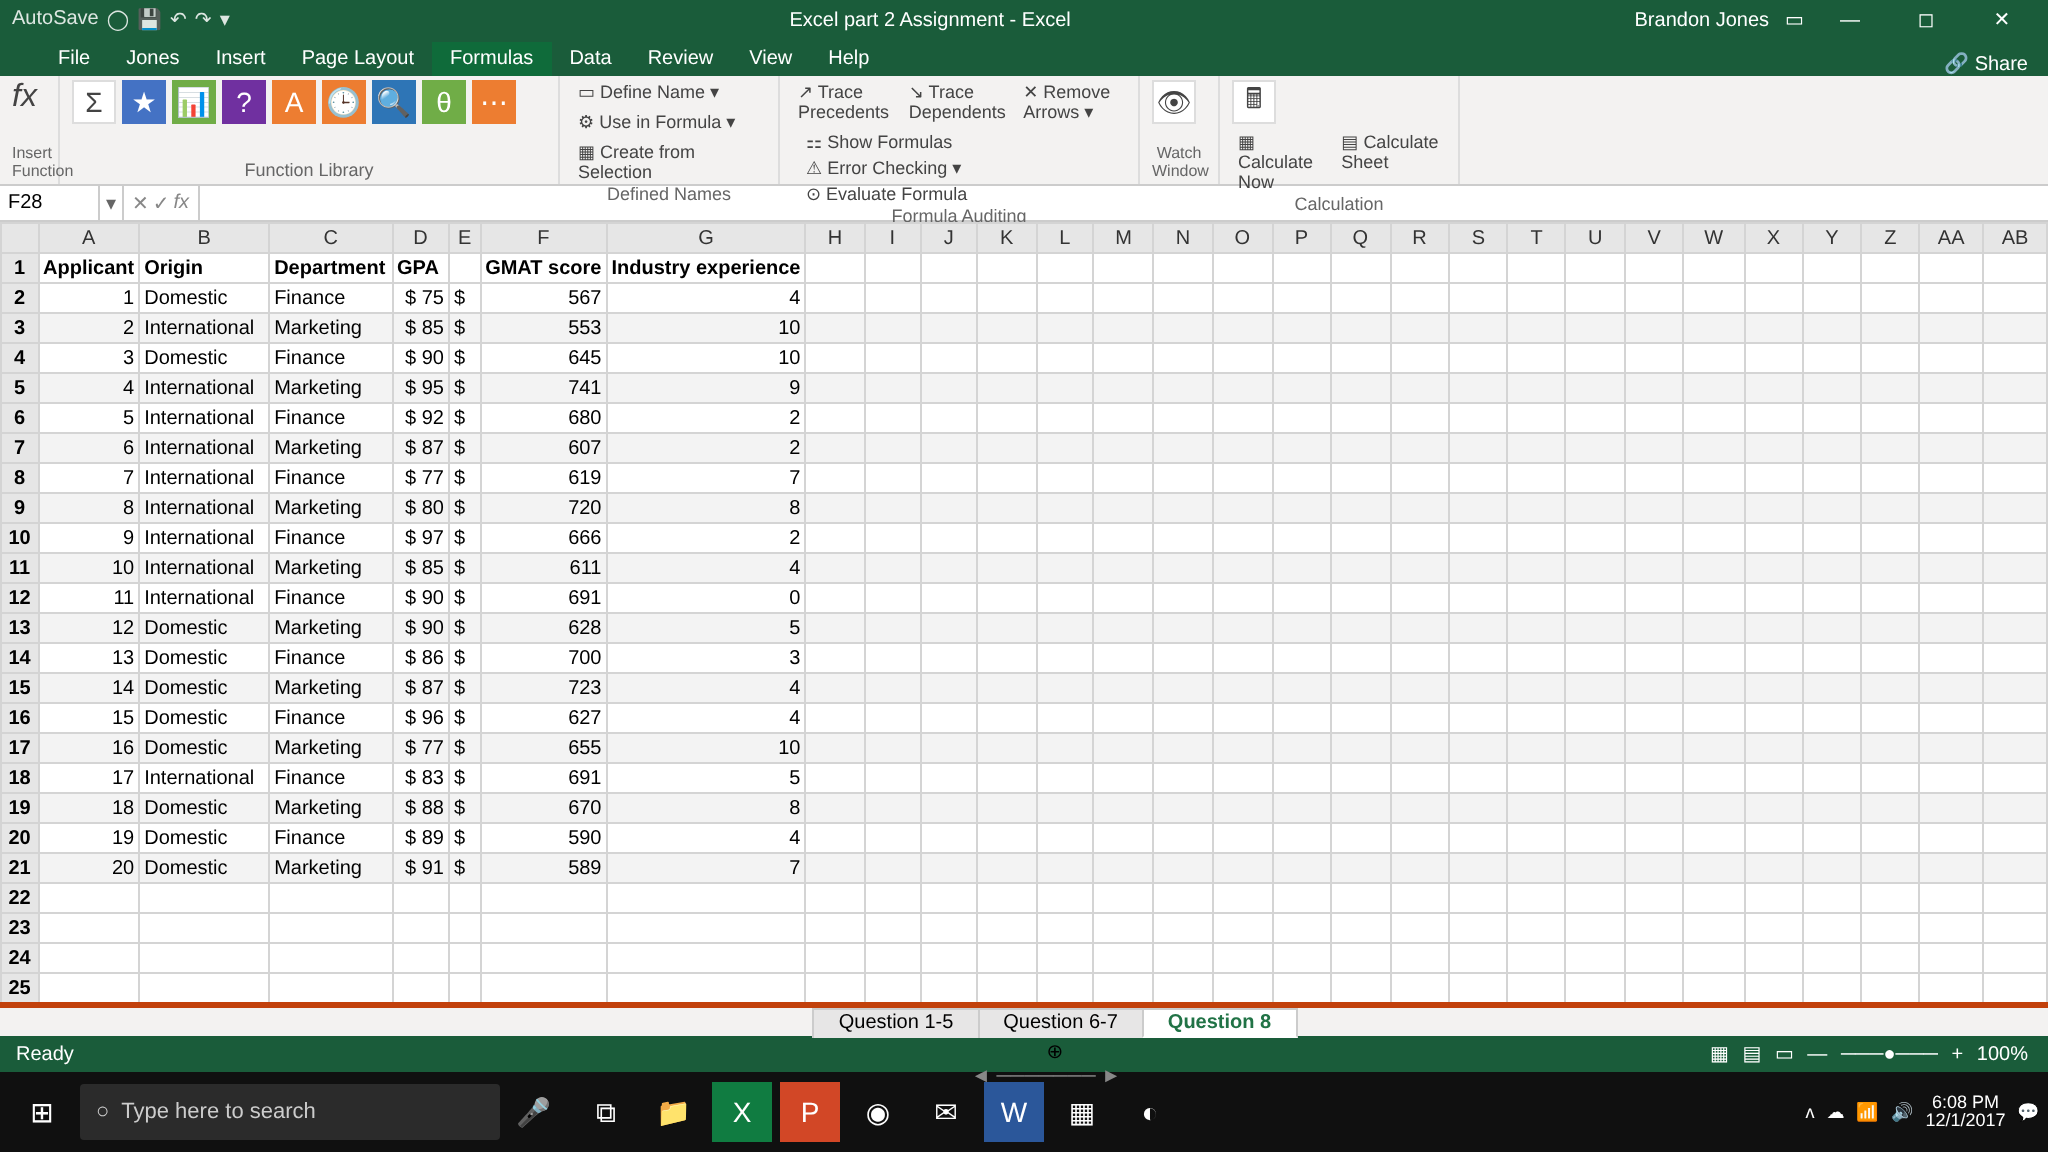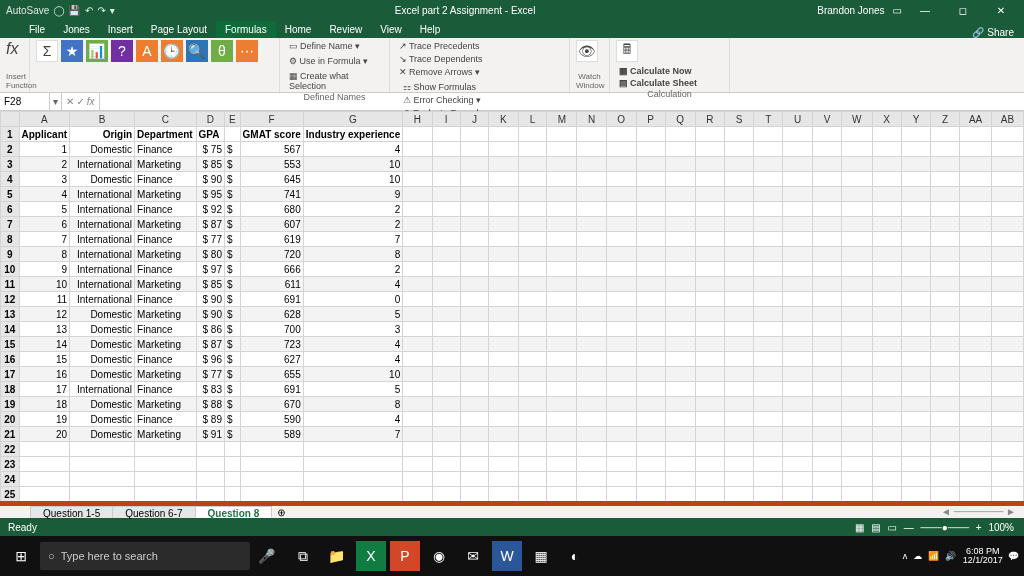--- a/index.html
+++ b/index.html
@@ -31,23 +31,23 @@
 .nbdrop{width:12px;text-align:center;color:#666;border-right:1px solid #ccc;height:100%;display:flex;align-items:center;justify-content:center;}
 .fx-ctrl { display:flex; gap:2px; padding:0 4px; color:#888; border-right:1px solid #ccc; height:100%; align-items:center; }
 .formula-bar { flex:1; padding:0 6px; }
 .grid-wrap { height:390px; overflow:auto; position:relative; background:#fff; }
 table.grid { border-collapse:collapse; table-layout:fixed; }
 .grid th,.grid td { border:1px solid #d4d4d4; font-size:10px; height:15px; padding:0 2px; white-space:nowrap; overflow:hidden; }
 .grid thead th { background:#e6e6e6; text-align:center; font-weight:normal; color:#333; position:sticky; top:0; }
 .grid .rowhdr { background:#e6e6e6; text-align:center; width:20px; position:sticky; left:0; }
 .grid .corner { background:#e6e6e6; width:20px; }
 td.num { text-align:right; }
-.colA{width:42px;}.colB{width:68px;text-align:right;}.colC{width:62px;}.colD{width:30px;}.colE{width:18px;}.colF{width:54px;}.colG{width:98px;}
+.colA{width:42px;}.colB{width:68px;}.colC{width:62px;}.colD{width:30px;}.colE{width:18px;}.colF{width:54px;}.colG{width:98px;}
 .colN{width:40px;}
-.sheet-tabs { height:17px; background:#f3f2f1; border-top:5px solid #c2410c; display:flex; font-size:10px; padding-left:30px; gap:0; }
+.sheet-tabs { height:17px; background:#f3f2f1; border-top:3px solid #c2410c; display:flex; align-items:center; font-size:10px; padding-left:30px; gap:0;flex-direction:column; }
 .stab { padding:1px 12px; border:1px solid #ccc; border-bottom:none; background:#e7e6e6; margin-right:-1px; }
 .stab.active { background:#fff; border-bottom:1px solid #fff; color:#217346; font-weight:bold; }
 .stab.add { background:transparent; border:none; padding:1px 6px; }
 .scroll-stub{flex:1;display:flex;justify-content:flex-end;padding-right:8px;color:#888;}
 .statusbar { height:18px; background:#1a5c3a; color:#fff; display:flex; align-items:center; font-size:10px; padding:0 8px; justify-content:space-between; }
 .statusbar .views span{margin:0 2px;}
 .taskbar { height:40px; background:#101010; display:flex; align-items:center; color:#fff; font-size:11px; padding:0 4px; gap:2px; }
 .taskbar .start { width:34px; text-align:center; font-size:14px; }
 .taskbar .search { width:210px; height:28px; background:#2b2b2b; border-radius:2px; display:flex; align-items:center; padding:0 8px; gap:6px; color:#ccc; }
 .taskbar .icons { display:flex; gap:4px; margin-left:4px; }
@@ -80,21 +80,21 @@
   </div>
 </div>
 
 <div class="tabs">
   <div id="tabs-holder" style="display:flex;padding-left:20px;">
       <div class="tab">File</div>
       <div class="tab">Jones</div>
       <div class="tab">Insert</div>
       <div class="tab">Page Layout</div>
       <div class="tab active">Formulas</div>
-      <div class="tab">Home</div>
+      <div class="tab">Data</div>
       <div class="tab">Review</div>
       <div class="tab">View</div>
       <div class="tab">Help</div>
     </div>
   <div class="right">
     <span>🔗 <span>Share</span></span>
   </div>
 </div>
 
 <div class="ribbon">
@@ -109,32 +109,33 @@
       <span class="ico big">Σ</span>
       <span class="ico big bluei">★</span>
       <span class="ico big greeni">📊</span>
       <span class="ico big purplei">?</span>
       <span class="ico big orangei">A</span>
       <span class="ico big orangei">🕒</span>
       <span class="ico big tealii">🔍</span>
       <span class="ico big greeni">θ</span>
       <span class="ico big orangei">⋯</span>
     </div>
+    <div class="label">Function Library</div>
   </div>
   <div class="rgroup" style="width:110px;">
     <div class="icons" style="flex-direction:column;align-items:flex-start;justify-content:center;">
       <span class="txtbtn">▭ <span>Define Name</span> ▾</span>
       <span class="txtbtn">⚙ <span>Use in Formula</span> ▾</span>
-      <span class="txtbtn">▦ <span>Create what Selection</span></span>
+      <span class="txtbtn">▦ <span>Create from Selection</span></span>
     </div>
     <div class="label">Defined Names</div>
   </div>
   <div class="rgroup" style="width:180px;">
     <div class="icons" style="flex-direction:row;">
-      <div style="display:flex;flex-direction:column;gap:1px;">
+      <div style="display:flex;flex-direction:row;gap:1px;">
         <span class="txtbtn">↗ <span>Trace Precedents</span></span>
         <span class="txtbtn">↘ <span>Trace Dependents</span></span>
         <span class="txtbtn">✕ <span>Remove Arrows</span> ▾</span>
       </div>
       <div style="display:flex;flex-direction:column;gap:1px;margin-left:4px;">
         <span class="txtbtn">⚏ <span>Show Formulas</span></span>
         <span class="txtbtn">⚠ <span>Error Checking</span> ▾</span>
         <span class="txtbtn">⊙ <span>Evaluate Formula</span></span>
       </div>
     </div>
@@ -142,21 +143,21 @@
   </div>
   <div class="rgroup" style="width:40px;">
     <div class="icons">
         <span class="ico big">👁</span>
       </div>
     <div class="label" style="font-size:8px;">Watch Window</div>
   </div>
   <div class="rgroup" style="width:120px;">
     <div class="icons">
       <span class="ico big">🖩</span>
-      <div style="display:flex;flex-direction:column;font-weight:bold;">
+      <div style="display:flex;flex-direction:row;">
         <span class="txtbtn">▦ <span>Calculate Now</span></span>
         <span class="txtbtn">▤ <span>Calculate Sheet</span></span>
       </div>
     </div>
     <div class="label">Calculation</div>
   </div>
 </div>
 
 <div class="namebox-row">
   <div class="namebox">F28</div>

